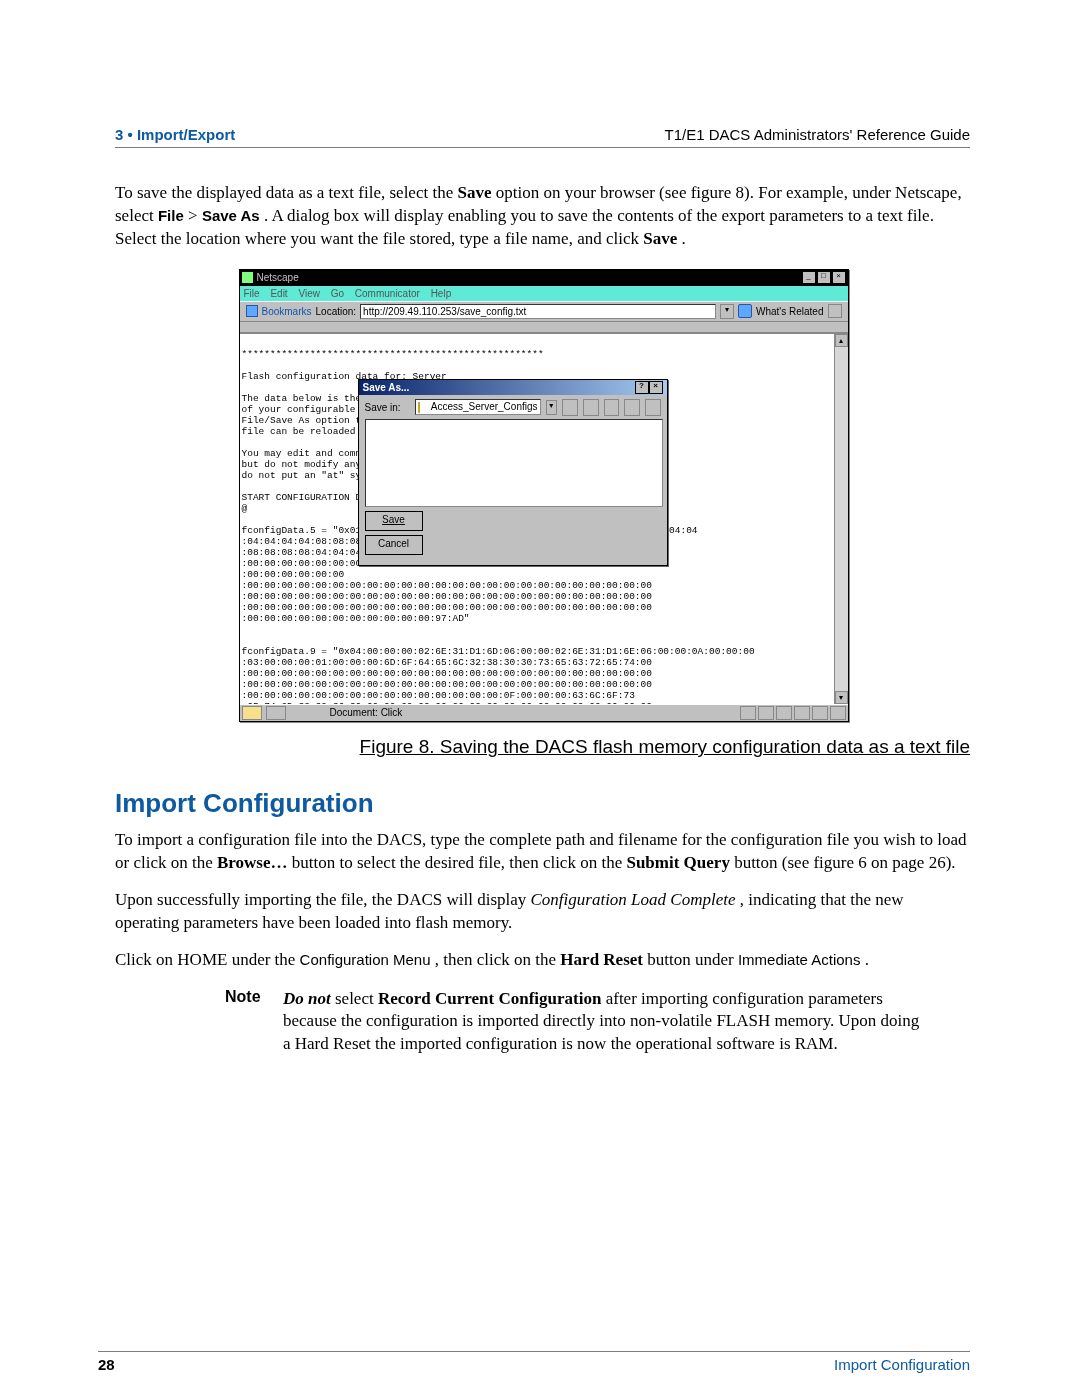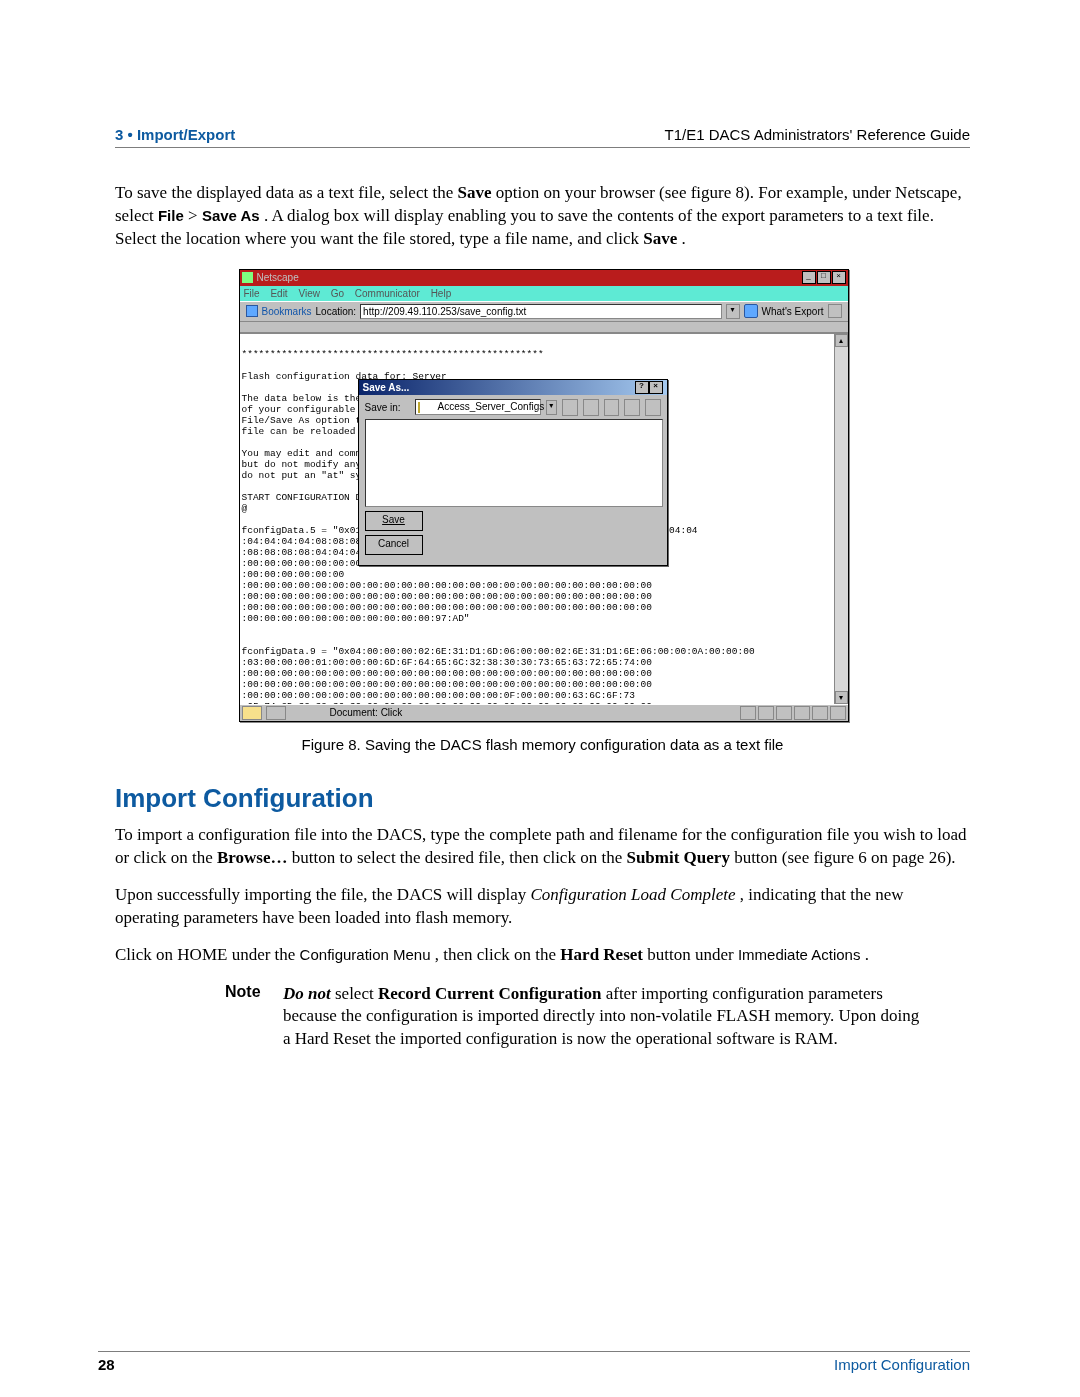--- a/index.html
+++ b/index.html
@@ -34,37 +34,38 @@
   }
   .bold { font-weight: bold; }
   .sans { font-family: Arial, Helvetica, sans-serif; font-size: 15px; }
 
   
   .figure-wrap {
     width: 608px;
     margin: 18px auto 8px auto;
   }
   .figure-caption {
-    text-align: center;
+    text-align: right;
     font-family: Arial, Helvetica, sans-serif;
-    font-size: 15px;
+    font-size: 19px;
     margin: 14px 0 30px 0;
+    text-decoration: underline;
   }
 
   
   .win {
     width: 608px;
     background: #c0c0c0;
     border: 1px solid #000;
     font-family: "MS Sans Serif", Tahoma, Arial, sans-serif;
     font-size: 10px;
     box-shadow: 1px 1px 0 #888;
   }
   .titlebar {
-    background: #b91c1c;
+    background: #000000;
     color: #c0c0c0;
     display: flex;
     align-items: center;
     padding: 1px 2px;
     height: 14px;
   }
   .titlebar-icon {
     width: 11px; height: 11px; background: #7fff7f; margin-right: 4px;
   }
   .titlebar-text { flex: 1; font-size: 10px; }
@@ -140,21 +141,21 @@
     display: flex; align-items: center;
     font-size: 10px; font-weight:bold;
     height: 13px;
   }
   .dlg-title .spacer { flex: 1; }
   .dlg-body { padding: 4px 6px 6px 6px; }
   .dlg-row { display: flex; align-items: center; gap: 5px; margin-bottom: 3px; }
   .dlg-row .lab { width: 56px; font-size: 10px; color:#000; }
   .dlg-select {
     height: 14px; background:#fff; border:1px inset #888; font-size:10px;
-    padding: 0 2px; line-height:14px; display:flex; align-items:center; gap:18px;
+    padding: 0 2px; line-height:14px; display:flex; align-items:center; gap:11px;
   }
   .folder-icon { width:10px; height:9px; background:#f7e08c; border:1px solid #bfa932; }
   .toolbtn { width:17px; height:15px; background:#c0c0c0; border:1px solid #888; }
   .dlg-listbox {
     width: 100%; height: 86px; background:#fff; border:1px inset #888;
   }
   .dlg-fields { display:flex; gap:6px; align-items:flex-start; margin-top:4px; }
   .dlg-fields-left { flex:1; }
   .dlg-input {
     width: 100%; height:14px; background:#fff; border:1px inset #888;
@@ -266,21 +267,21 @@
         <span>Help</span>
       </div>
 
       <div class="locbar">
         <span style="width:10px;height:10px;background:#5fa8ff;border:1px solid #2a57a0;"></span>
         <span class="loc-bookmark">Bookmarks</span>
         <span style="font-size:10px;">Location:</span>
         <div class="loc-input">http://209.49.110.253/save_config.txt</div>
         <div class="loc-dd">▾</div>
         <span style="width:12px;height:12px;background:#5fa8ff;border:1px solid #2a57a0;border-radius:2px;"></span>
-        <span class="loc-related">What's Export</span>
+        <span class="loc-related">What's Related</span>
         <div class="loc-print"></div>
       </div>
 
       <div style="height:10px;background:#c0c0c0;border-bottom:1px solid #888;"></div>
 
       <div class="content-area">
         <div class="content-pre">
 *****************************************************
 
 Flash configuration data for: Server

